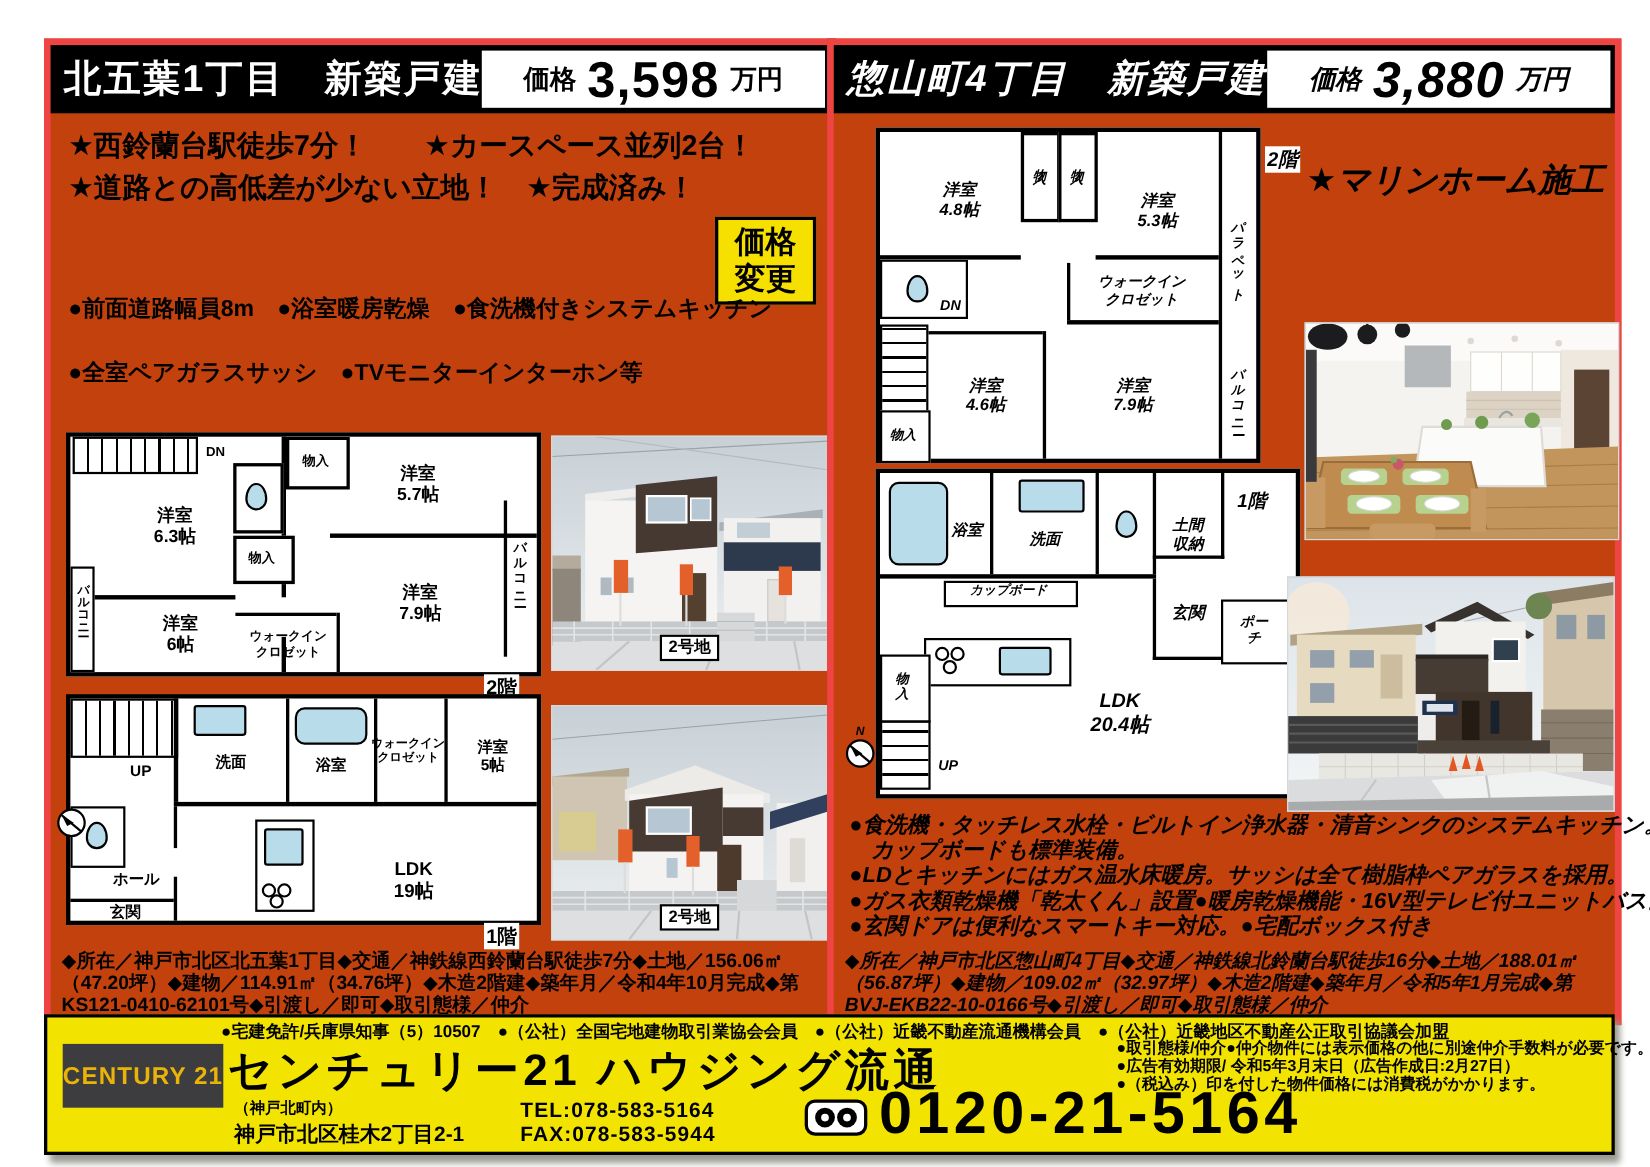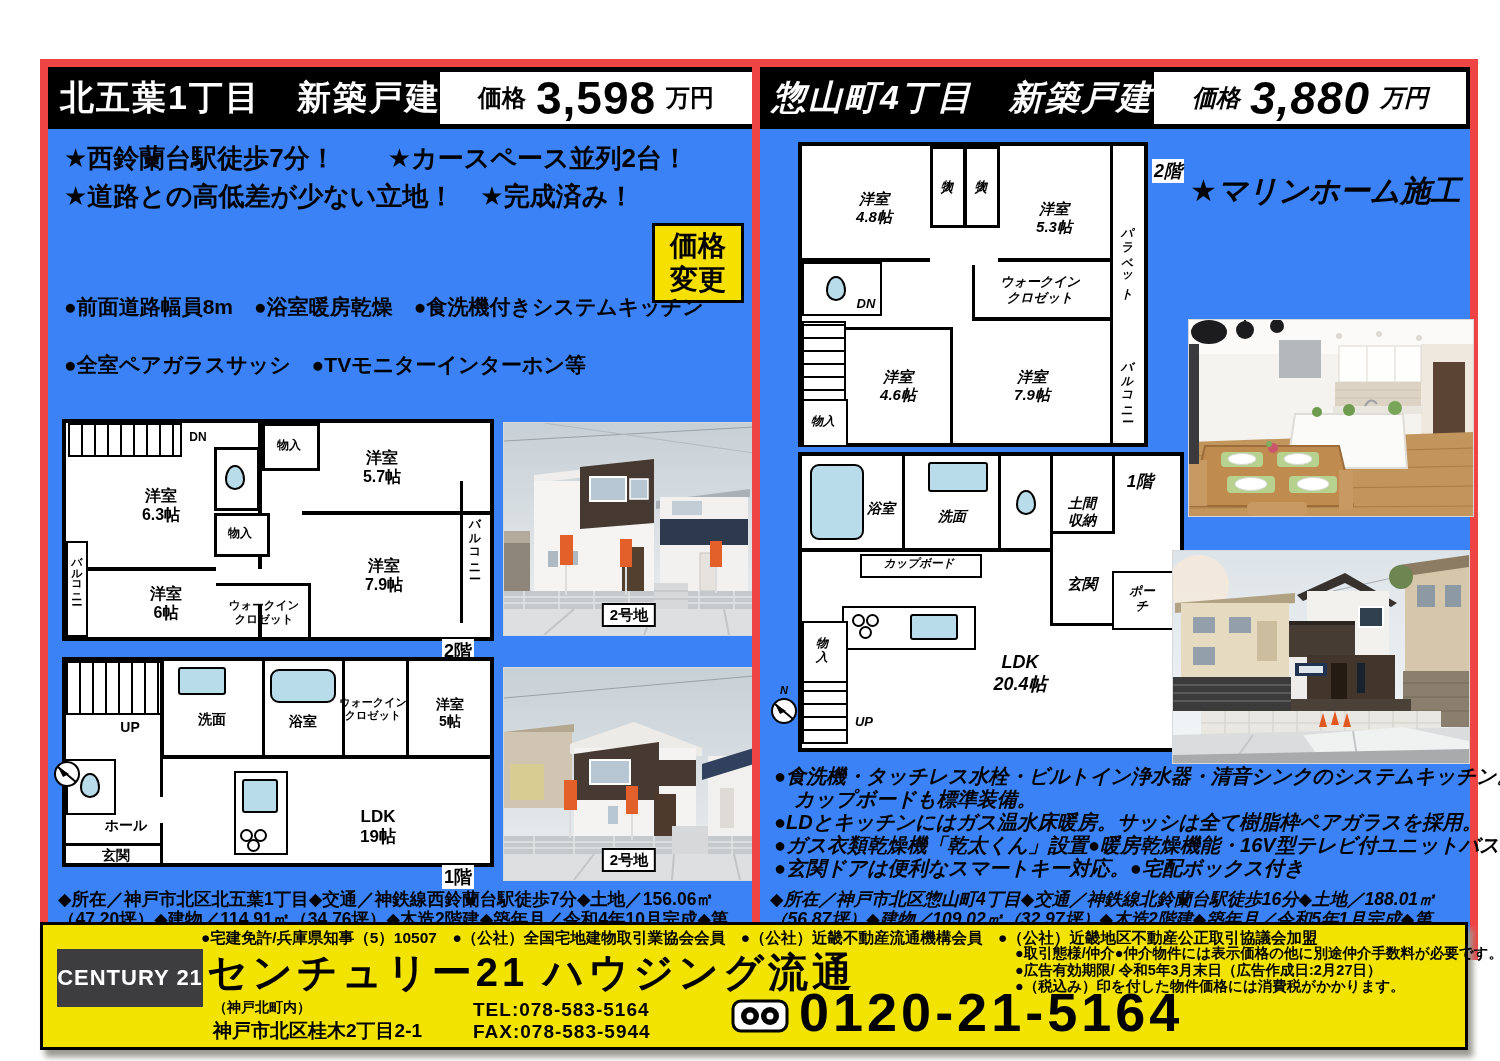--- a/index.html
+++ b/index.html
@@ -1,18 +1,18 @@
 <!DOCTYPE html>
 <html><head>
 <meta charset="utf-8">
 <style>
   html,body{margin:0;padding:0;background:#fff;}
   .page{position:relative;width:1500px;height:1061px;background:#fff;overflow:hidden;
         font-family:"Liberation Sans","DejaVu Sans",sans-serif;color:#000;}
-  .panel{position:absolute;top:35px;height:885px;border:8px solid #ef4444;background:#3b82f6;margin-top:24px;}
+  .panel{position:absolute;top:35px;height:885px;border:6px solid #ef4444;background:#c2410c;}
   .hdr{position:absolute;top:0;left:0;right:0;height:62px;background:#000;}
   .hdr-title{position:absolute;left:12px;top:8px;color:#fff;font-size:34px;font-weight:900;letter-spacing:2px;white-space:nowrap;}
   .price-box{position:absolute;right:4px;top:5px;width:312px;height:52px;background:#fff;display:flex;align-items:center;justify-content:center;gap:10px;}
   .price-label{font-size:24px;font-weight:900;}
   .price-value{font-size:46px;font-weight:900;letter-spacing:1px;line-height:1;}
   .price-unit{font-size:24px;font-weight:900;}
   .features{position:absolute;left:16px;top:72px;font-size:26px;font-weight:900;line-height:38px;white-space:nowrap;}
   .features-r{position:absolute;left:430px;top:100px;font-size:30px;font-weight:900;line-height:48px;white-space:nowrap;}
   .badge{position:absolute;right:12px;top:156px;width:86px;height:74px;background:#f6e000;border:3px solid #000;
          display:flex;align-items:center;justify-content:center;text-align:center;font-size:28px;font-weight:900;line-height:34px;white-space:pre-line;}
@@ -31,21 +31,21 @@
   .snk{position:absolute;background:#b8dcea;border:2px solid #000;border-radius:3px;}
   .wc{position:absolute;width:16px;height:21px;background:#b8dcea;border:2px solid #000;border-radius:50%/60% 60% 42% 42%;}
   .ct{position:absolute;background:#fff;border:2px solid #000;}
   .cir{position:absolute;width:9px;height:9px;border:2px solid #000;border-radius:50%;}
   .flab{position:absolute;font-size:18px;font-weight:bold;background:#fff;padding:0 2px;}
   .photo{position:absolute;border:1px solid #d8d8d8;overflow:hidden;background:#cfd6db;}
   .photo-label{position:absolute;left:50%;bottom:8px;transform:translateX(-50%);background:#fff;border:2px solid #000;
                font-size:15px;font-weight:bold;padding:0 6px;line-height:20px;white-space:nowrap;}
   .footer{position:absolute;left:40px;top:922px;width:1422px;height:122px;background:#f2e400;border:3px solid #000;box-shadow:5px 7px 6px #9a9a92;}
   .member{position:absolute;left:158px;top:3px;font-size:15.5px;font-weight:bold;white-space:nowrap;}
-  .c21{position:absolute;left:14px;top:24px;width:146px;height:58px;background:#3d3d3f;color:#ffffff;display:flex;align-items:center;justify-content:center;
+  .c21{position:absolute;left:14px;top:24px;width:146px;height:58px;background:#3d3d3f;color:#eab308;display:flex;align-items:center;justify-content:center;
        font-size:22px;font-weight:bold;letter-spacing:1px;}
   .company{position:absolute;left:164px;top:20px;font-size:40px;font-weight:900;letter-spacing:4px;white-space:nowrap;}
   .branch{position:absolute;left:170px;top:74px;font-size:14px;font-weight:bold;}
   .addr{position:absolute;left:170px;top:93px;font-size:19px;font-weight:bold;}
   .telfax{position:absolute;left:430px;top:74px;font-size:19px;font-weight:bold;line-height:22px;white-space:pre-line;letter-spacing:1px;}
   .notes{position:absolute;left:972px;top:20px;font-size:14.5px;font-weight:bold;line-height:16.5px;white-space:nowrap;}
   .freedial{position:absolute;left:756px;top:60px;font-size:54px;font-weight:900;letter-spacing:4px;line-height:1;}
   .fd-icon{position:absolute;left:688px;top:74px;}
 </style>
 </head>

